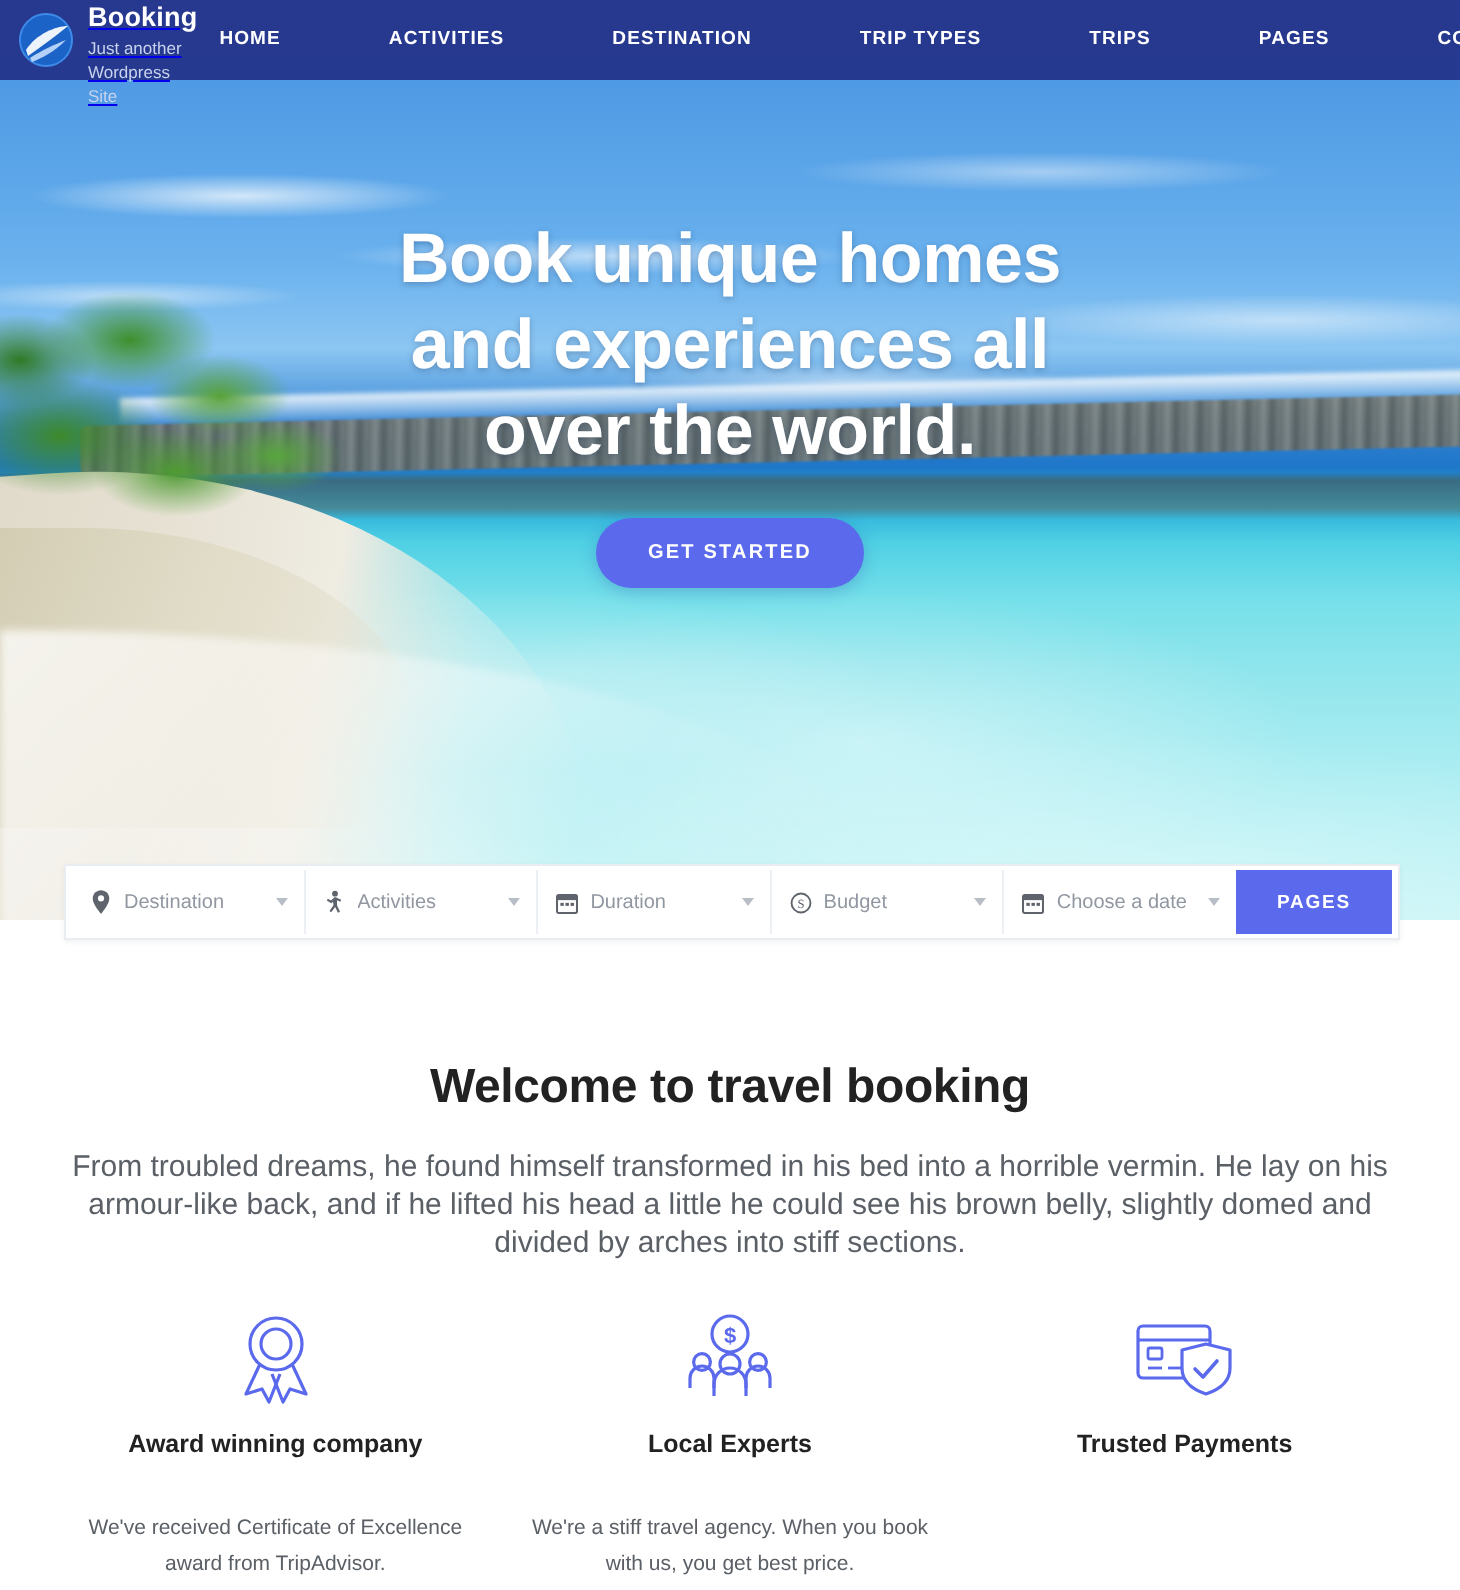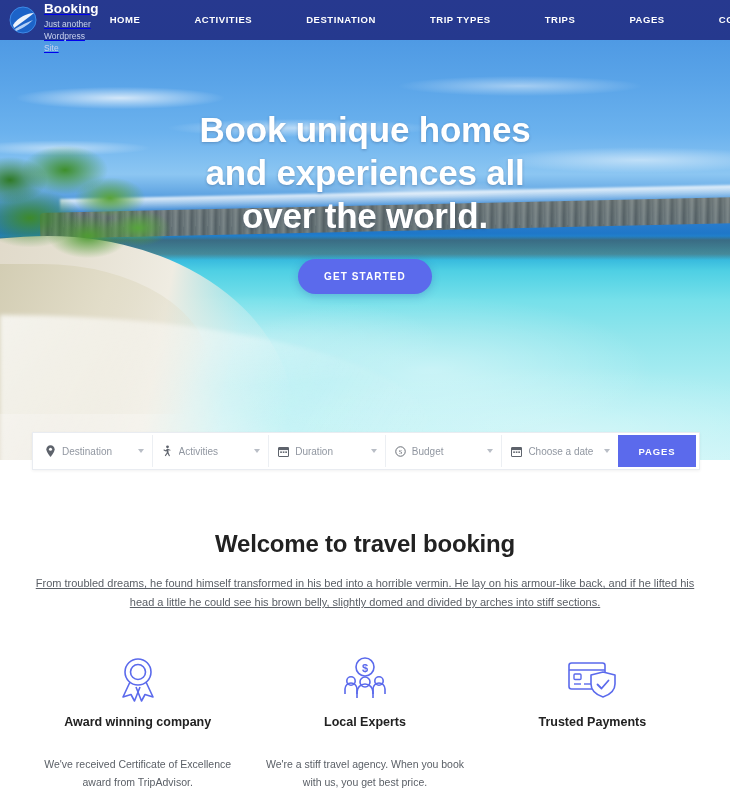--- a/index.html
+++ b/index.html
@@ -312,24 +312,23 @@
   }
   .welcome h2 {
     font-size: 24px;
     font-weight: 700;
     color: #222;
     letter-spacing: -.2px;
   }
   .welcome p {
     margin: 16px auto 0;
     width: 660px;
-    font-size: 11px;
+    font-size: 15px;
     line-height: 19px;
     color: #5b6067;
-    text-decoration: underline;
   }
 
   
   .features {
     position: absolute;
     top: 655px; left: 0;
     width: 730px;
     display: flex;
     padding: 0 24px;
   }

